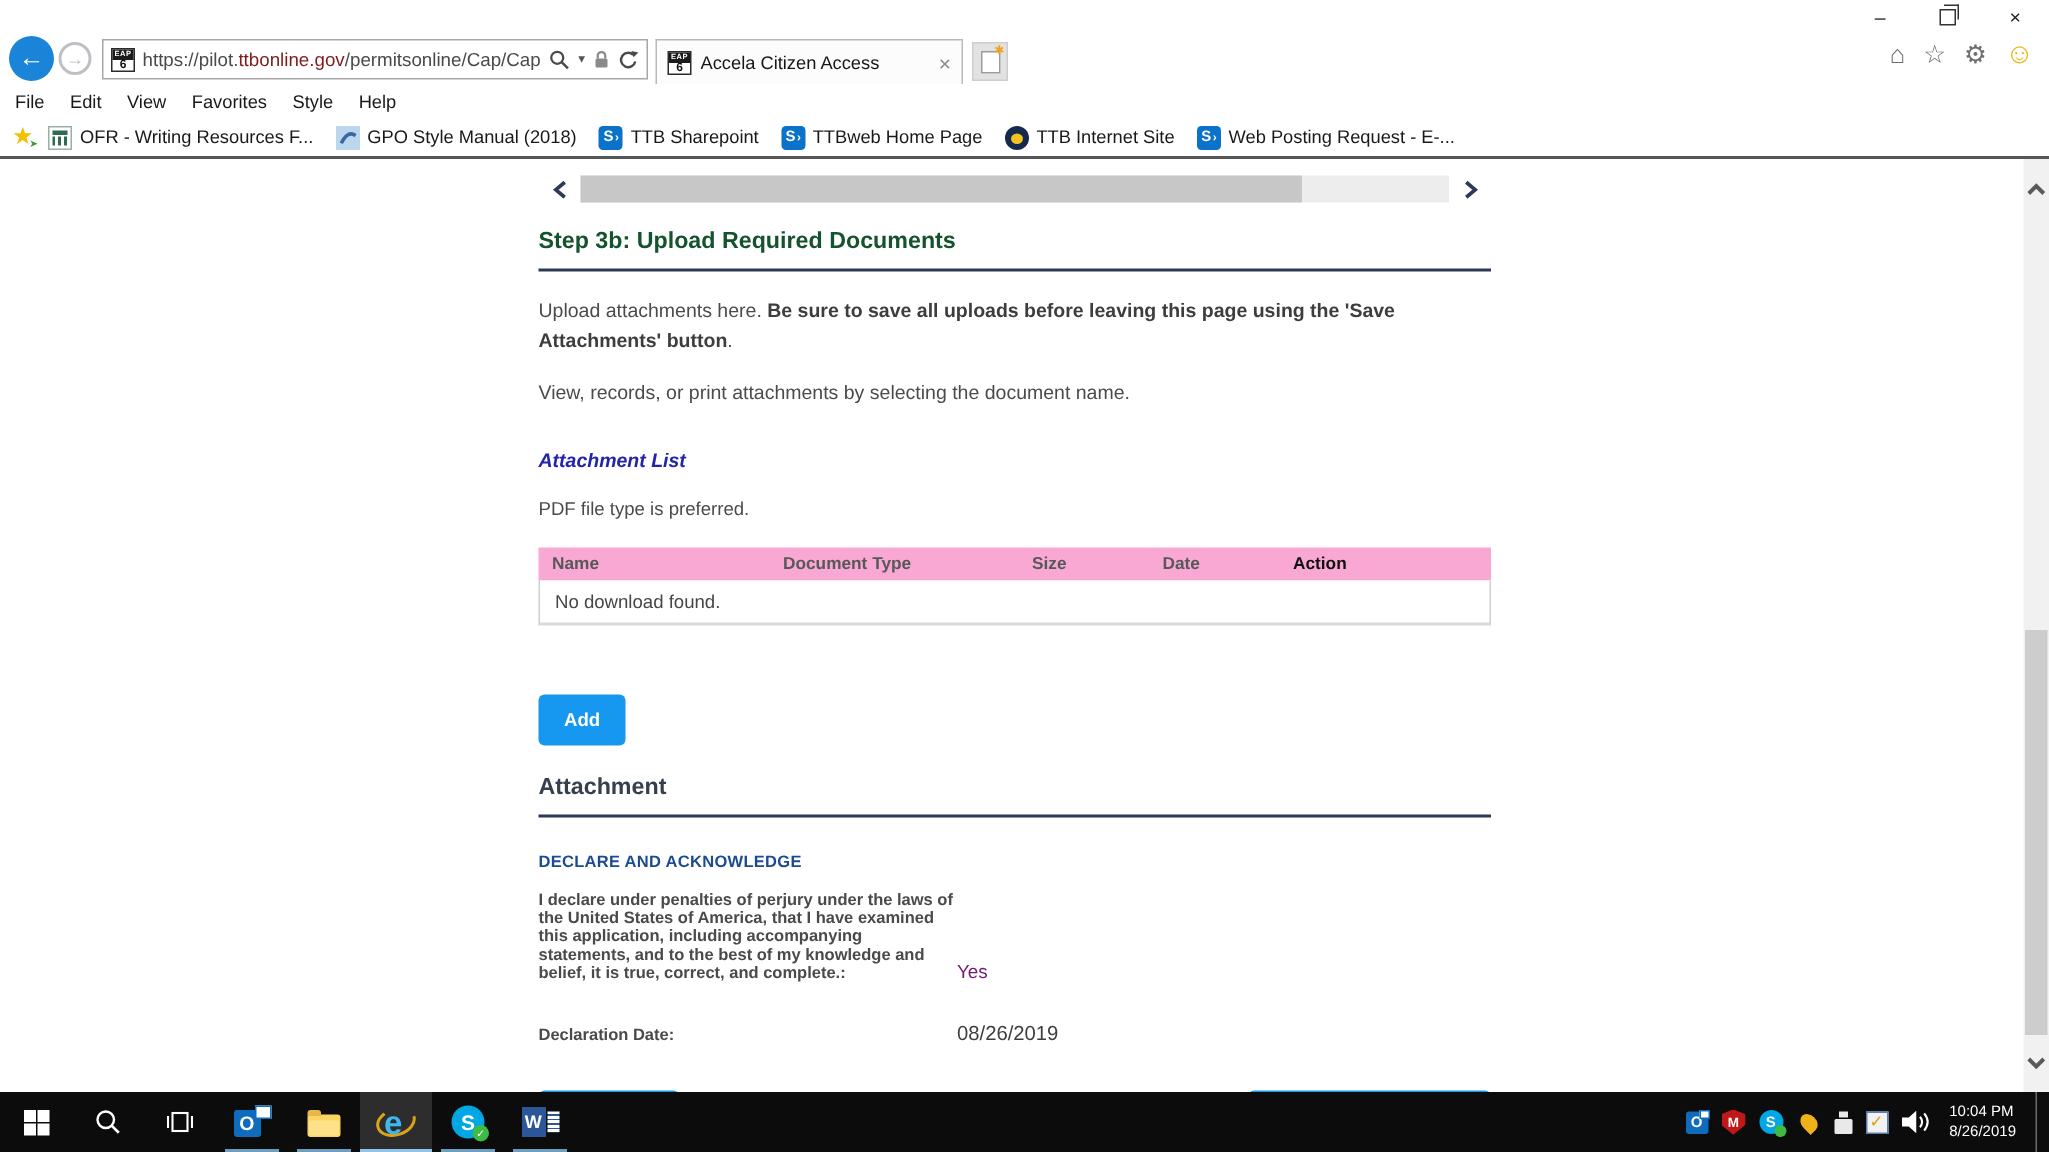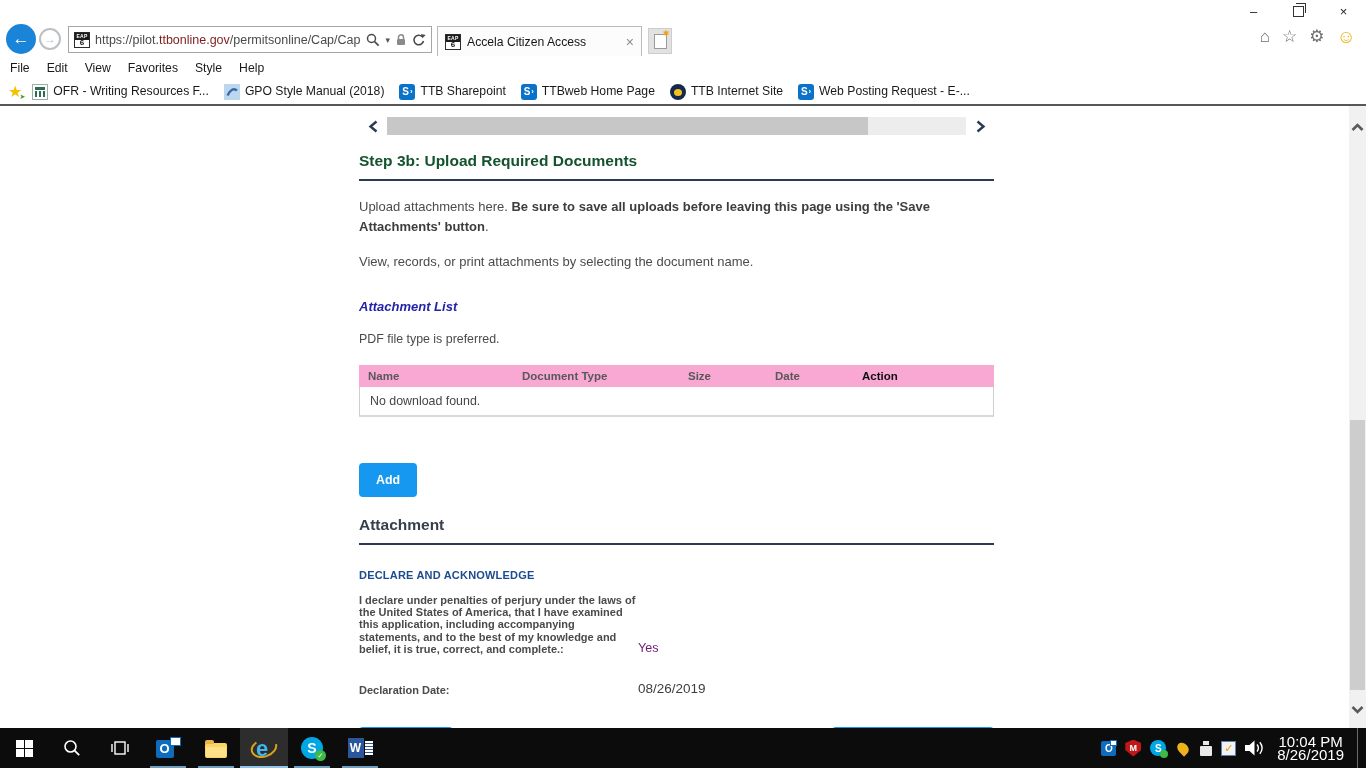--- a/index.html
+++ b/index.html
@@ -111,21 +111,21 @@
   .tr-outlook{width:15px;height:15px;background:#0f6cbd;border-radius:2px;color:#fff;font-size:10px;font-weight:700;display:flex;align-items:center;justify-content:center;position:relative}
   .tr-outlook:after{content:"";position:absolute;right:-1px;top:-1px;width:5px;height:4px;background:#fff;border:1px solid #0f6cbd}
   .tr-mcafee{width:16px;height:17px;background:#c01818;clip-path:polygon(50% 0,100% 20%,100% 62%,50% 100%,0 62%,0 20%);color:#fff;font-size:9px;font-weight:700;display:flex;align-items:center;justify-content:center}
   .tr-skype{width:16px;height:16px;border-radius:50%;background:#00a7e5;color:#fff;font-weight:700;font-size:10px;display:flex;align-items:center;justify-content:center;position:relative}
   .tr-skype .badge{position:absolute;right:-2px;bottom:-2px;width:8px;height:8px;border-radius:50%;background:#3dbb44}
   .tr-flame{width:10px;height:13px;background:#efb31a;border-radius:50% 50% 50% 0;transform:rotate(-45deg);margin:0 3px}
   .tr-usb{width:12px;height:15px;position:relative}
   .tr-usb:before{content:"";position:absolute;top:0;left:3px;width:6px;height:4px;background:#e9e9e9}
   .tr-usb:after{content:"";position:absolute;bottom:0;left:0;width:12px;height:10px;background:#e9e9e9;border-radius:1px}
   .tr-check{width:15px;height:15px;background:#f2f2f2;border:1px solid #5a7fb0;box-sizing:border-box;color:#e89b00;font-weight:700;font-size:11px;line-height:12px;text-align:center}
-  .clock{color:#fff;font-size:15px;text-align:center;line-height:13.5px;margin-left:3px}
+  .clock{color:#fff;font-size:10px;text-align:left;line-height:13.5px;margin-left:3px}
   .showdesk{width:5px;border-left:1px solid #6a6a6a;height:100%;margin-left:4px}
 </style>
 </head>
 <body>
 
 <div class="screen">
 
   <div class="titlebar">
     <div class="winctl">
       <div class="wc">

